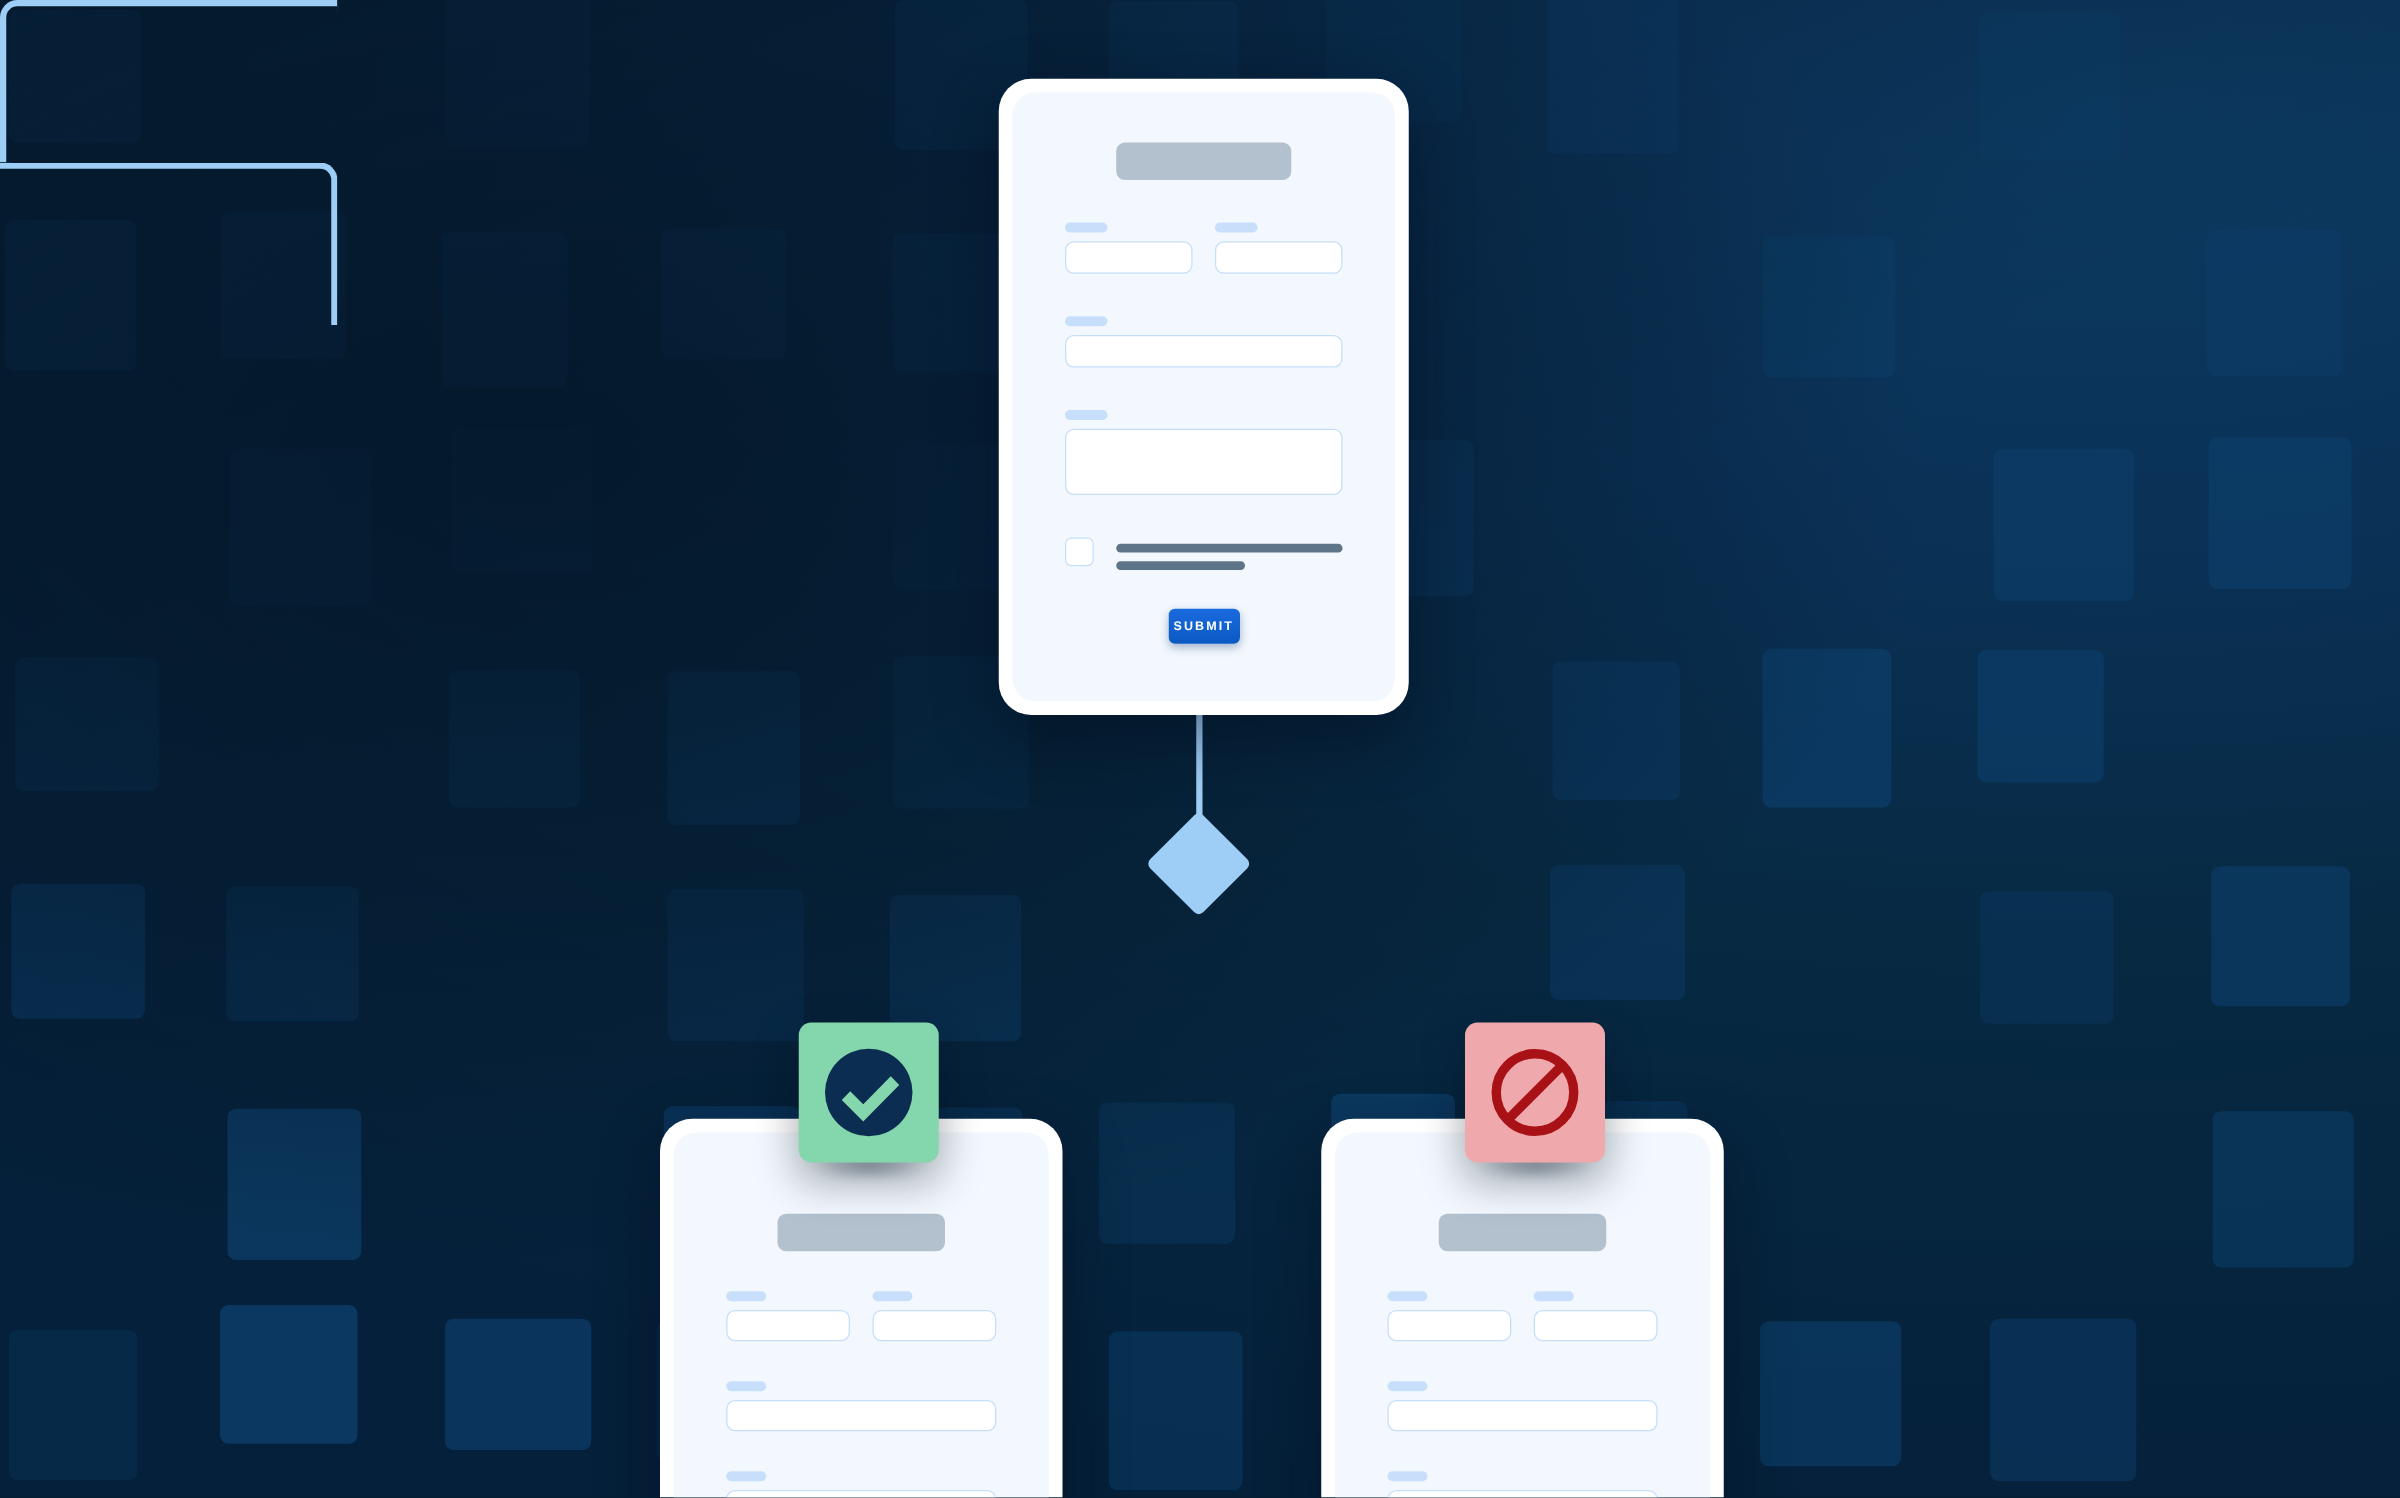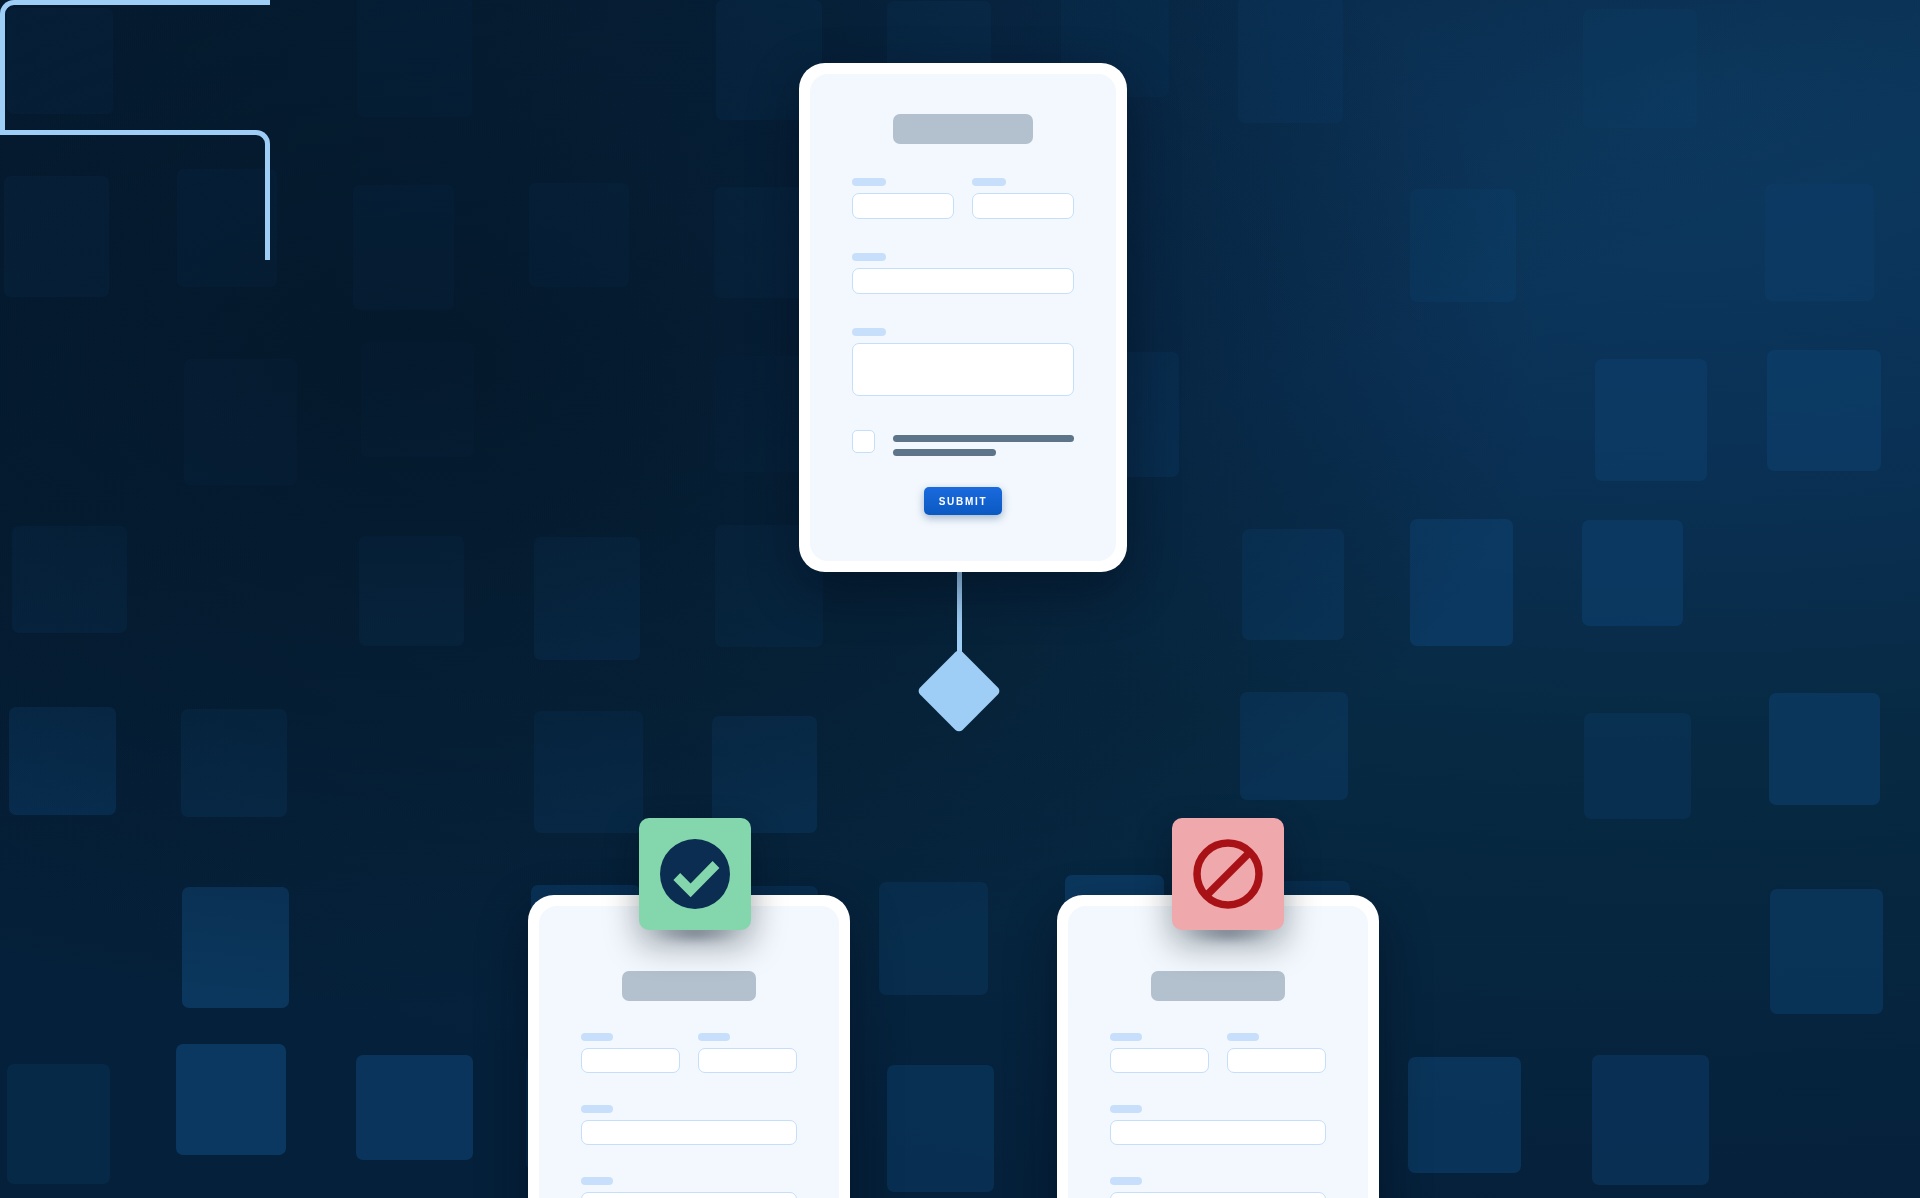--- a/index.html
+++ b/index.html
@@ -177,21 +177,21 @@
     background: #5d7489;
   }
   .consent-line.l1 { width: 100%; }
   .consent-line.l2 { width: 57%; margin-top: 7px; }
 
   #submit-button {
     display: block;
     margin: 31px auto 0 auto;
     border: none;
     padding: 0;
-    width: 78px;
+    width: 57px;
     height: 28px;
     border-radius: 5px;
     background: linear-gradient(180deg, #1a6adf 0%, #0a59c2 100%);
     color: #ffffff;
     font-family: "Liberation Sans", sans-serif;
     font-size: 10px;
     font-weight: bold;
     letter-spacing: 1.7px;
     cursor: pointer;
     box-shadow: 0 3px 8px rgba(6, 50, 110, 0.35);

